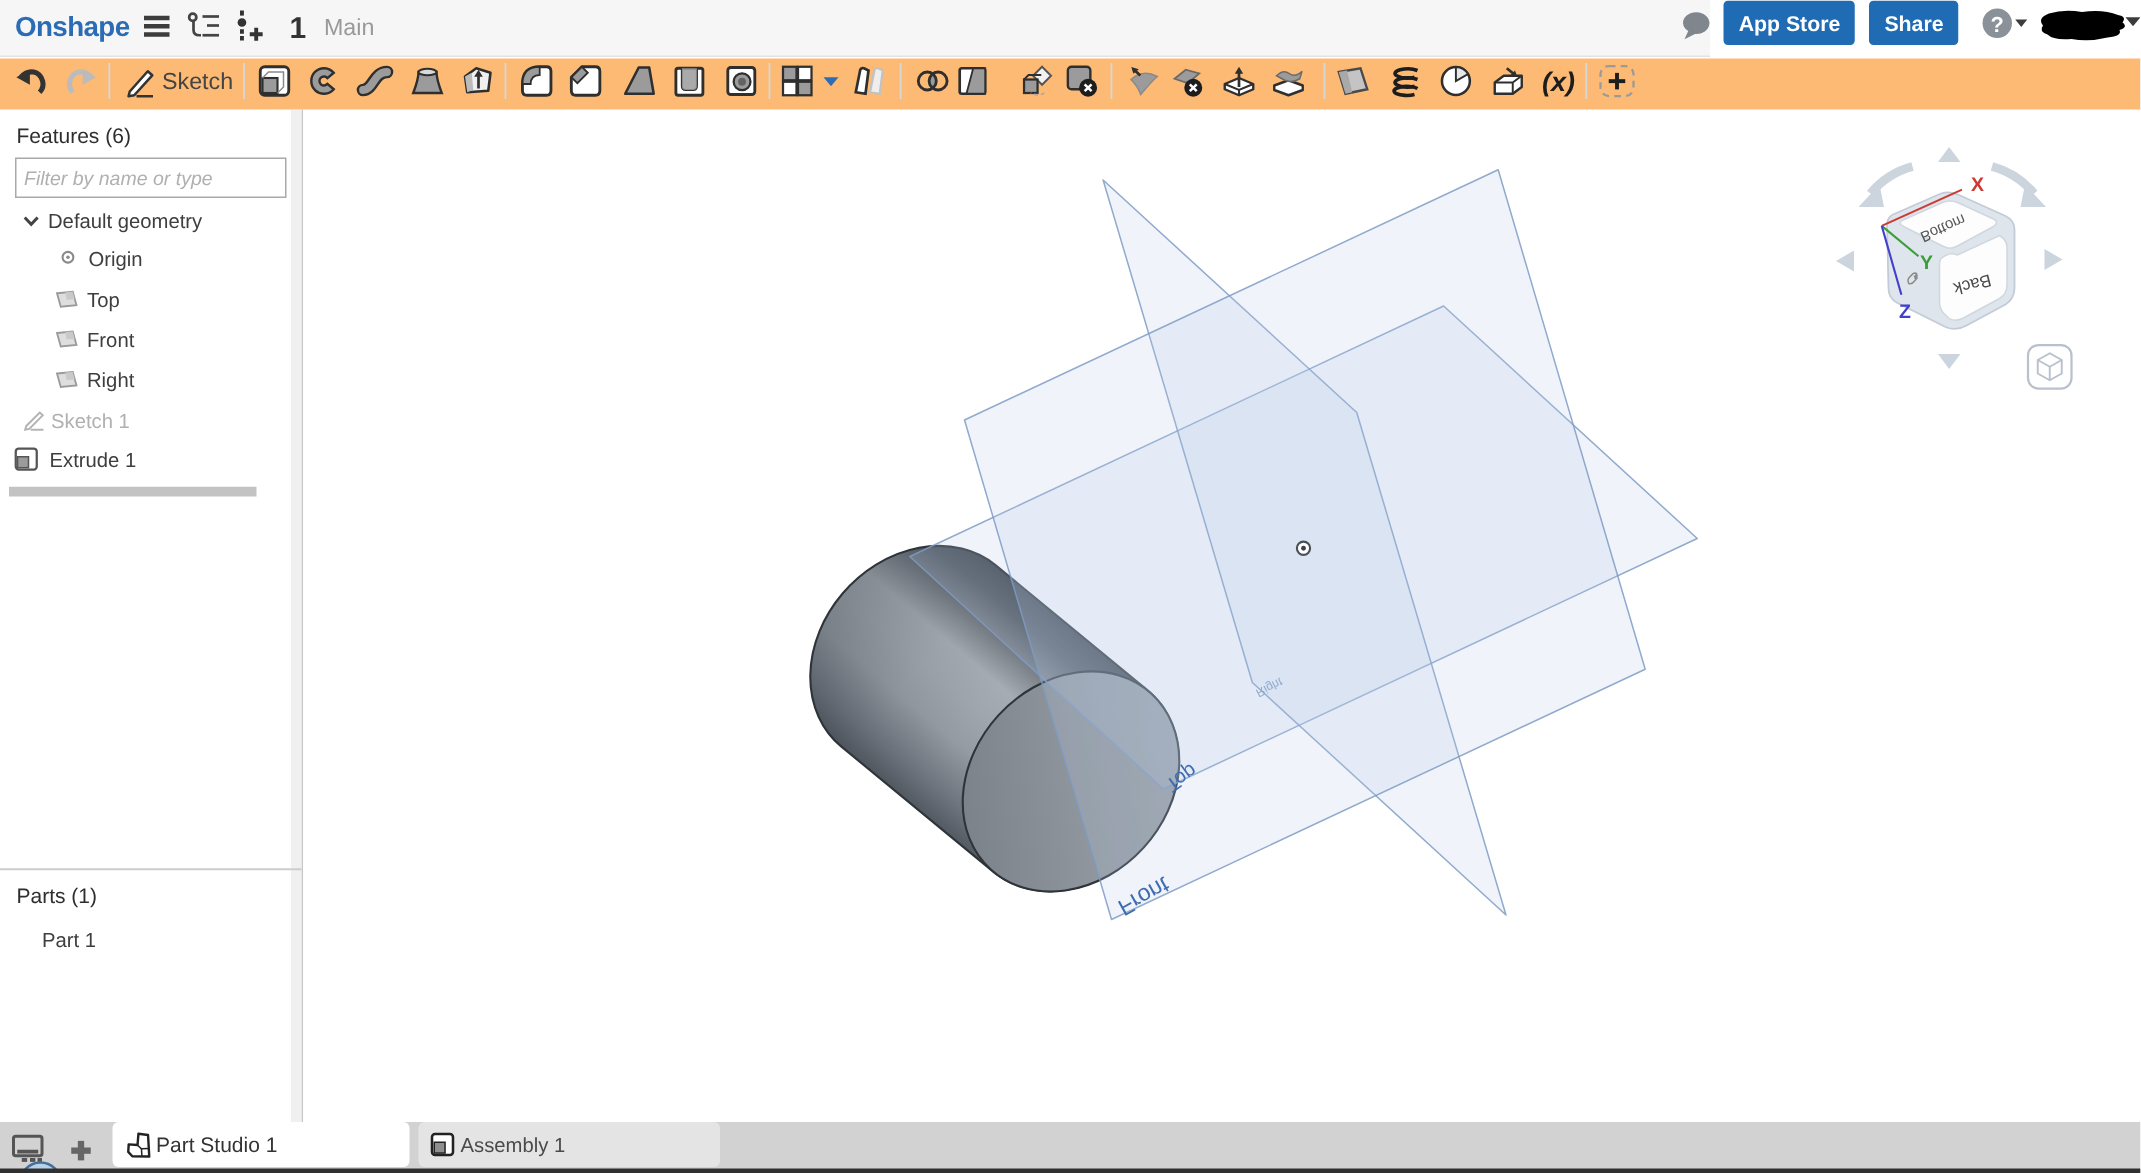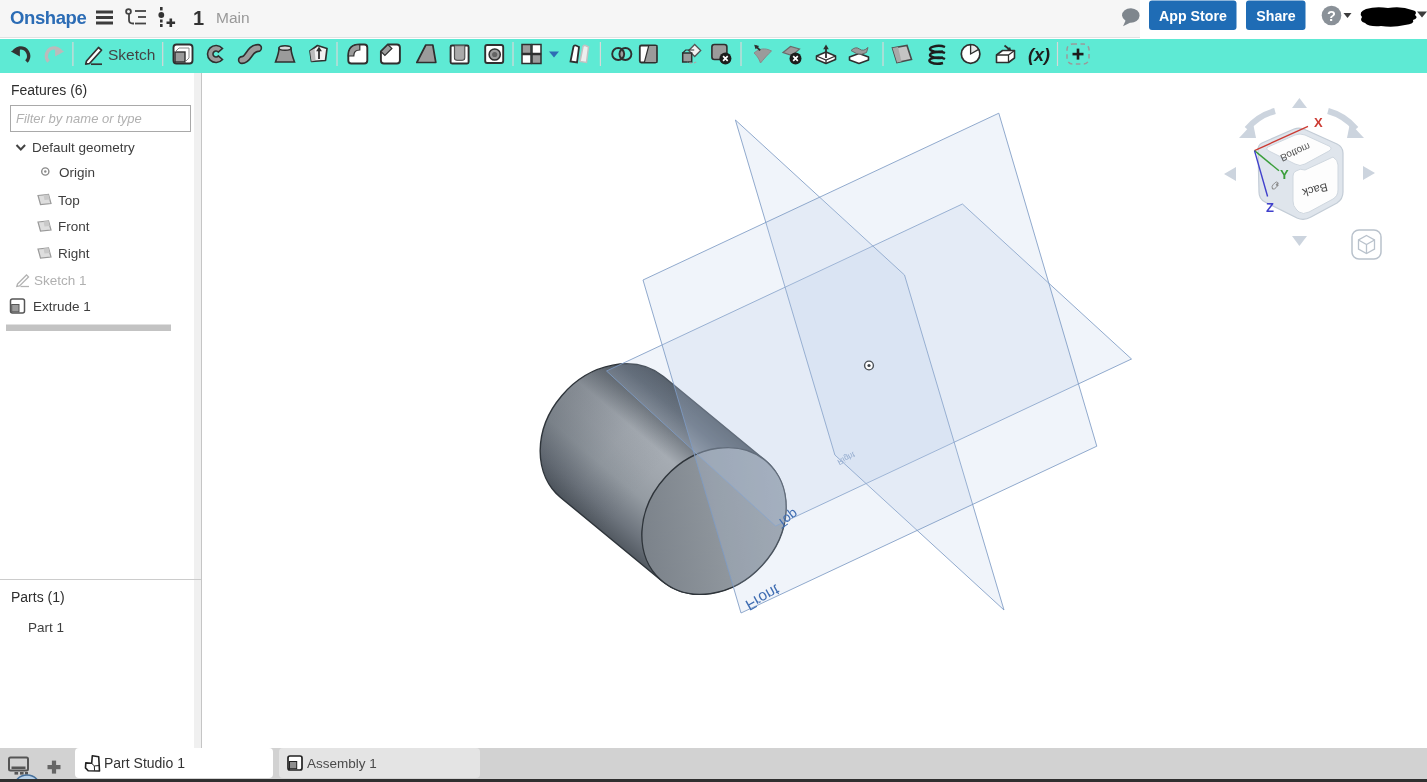--- a/index.html
+++ b/index.html
@@ -1,21 +1,21 @@
 <!DOCTYPE html>
 <html><head>
 <meta charset="utf-8">
 <style>
   * { margin:0; padding:0; box-sizing:border-box; }
   html,body { width:1427px; height:782px; overflow:hidden; background:#fff;
     font-family:"Liberation Sans", sans-serif; position:relative; }
   .abs { position:absolute; }
   #topbar { left:0; top:0; width:1140px; height:38px; background:#f6f6f6;
     border-bottom:1px solid #e2e2e2; z-index:30; }
-  #toolbar { left:0; top:39px; width:1427px; height:34px; background:#5eead4; z-index:30; }
+  #toolbar { left:0; top:39px; width:1427px; height:34px; background:#fdba74; z-index:30; }
   #panel { left:0; top:73px; width:202px; height:675px; background:#ffffff;
     border-right:1px solid #c5c5c5; z-index:20;text-align:center; }
   #tabbar { left:0; top:748px; width:1427px; height:34px; background:#d2d2d2; z-index:30; }
   #darkstrip { left:0; top:779px; width:1427px; height:3px; background:#303030; z-index:31; }
   #scene { left:0; top:0; z-index:5; }
 </style>
 </head>
 <body>
 <svg id="scene" class="abs" width="1427" height="782" viewBox="0 0 1427 782">
   <defs>

